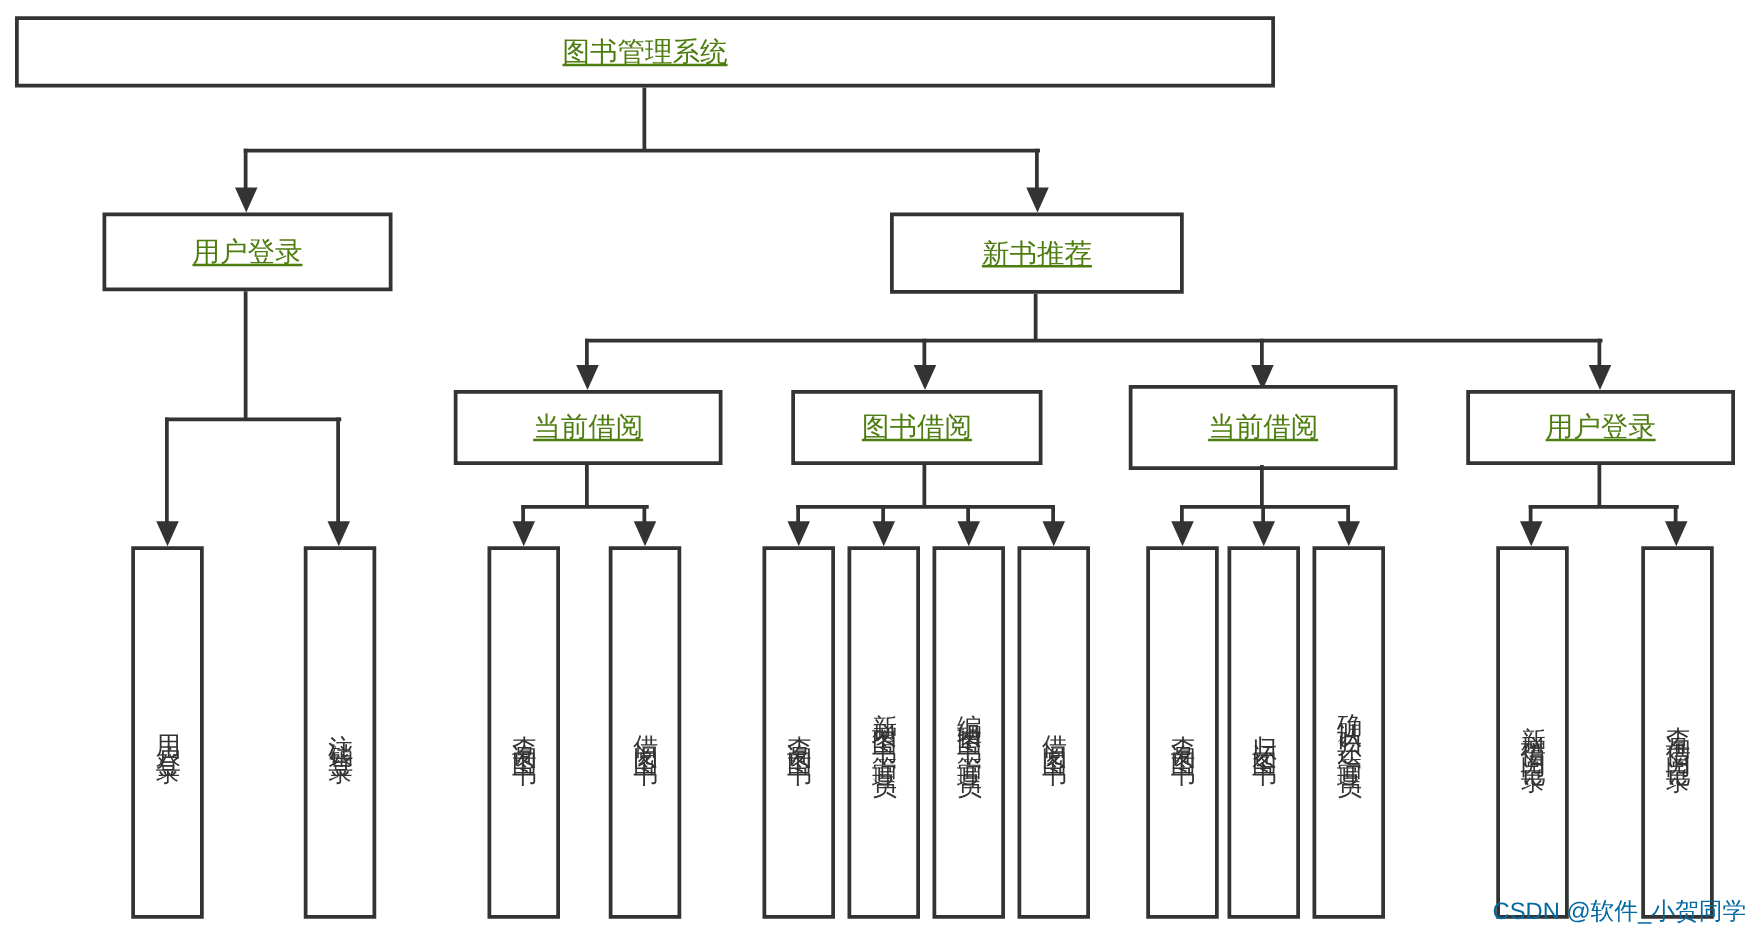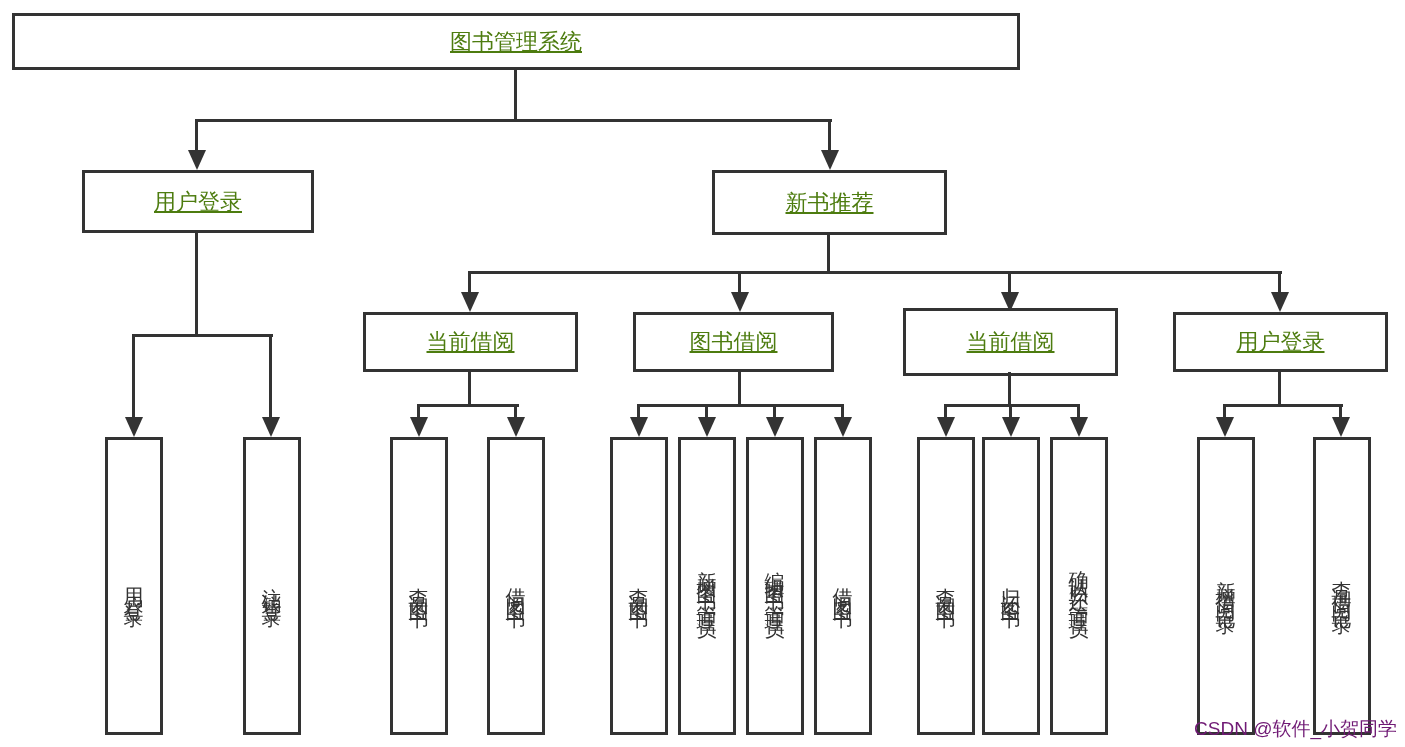--- a/index.html
+++ b/index.html
@@ -18,21 +18,21 @@
   }
   .vline { position:absolute; width:3px; background:#333333; }
   .hline { position:absolute; height:3px; background:#333333; }
   .ah {
     position:absolute; width:0; height:0;
     border-left:9px solid transparent; border-right:9px solid transparent;
     border-top:20px solid #333333;
   }
   .watermark {
     position:absolute; top:716px; right:8px; font-size:19px;
-    color:#701a75; white-space:nowrap;
+    color:#0369a1; white-space:nowrap;
   }
 </style>
 </head>
 <body>
 
 <div class="canvas">
 
   <div class="box" style="left:12px;top:13px;width:1008px;height:57px">
     <span class="hlabel">图书管理系统</span>
   </div>

